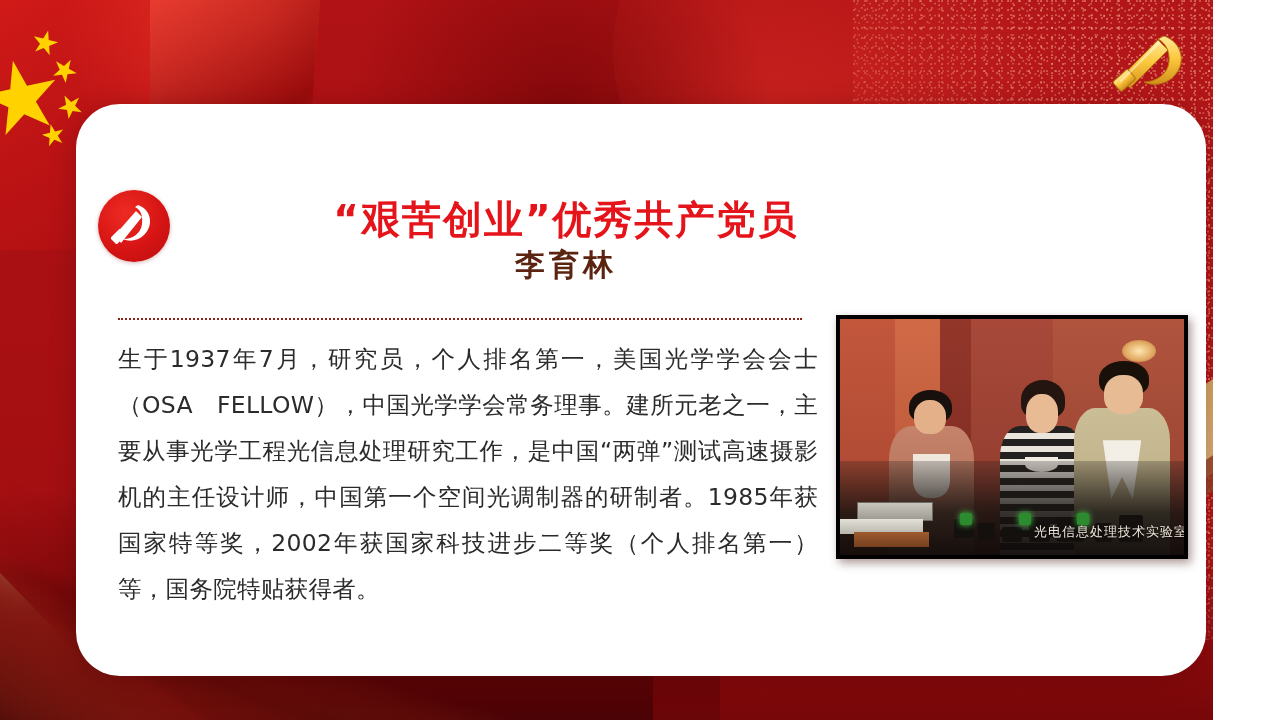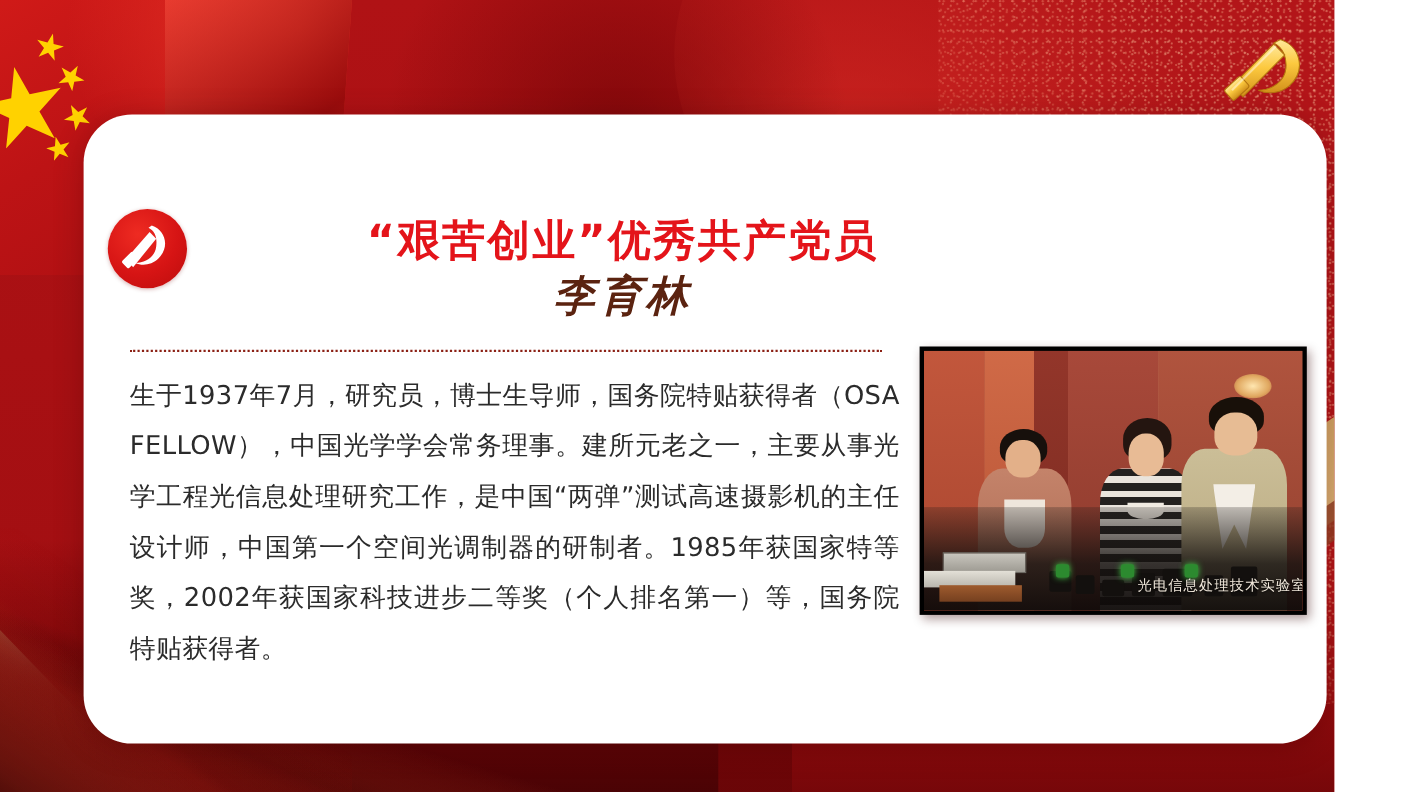--- a/index.html
+++ b/index.html
@@ -159,26 +159,25 @@
   .title-main{
     font-family:"DejaVu Sans","Liberation Sans",sans-serif;
     font-size:39px; font-weight:bold;
     color:#E4141A;
     letter-spacing:2px;
     line-height:1.15;
     white-space:nowrap;
   }
   .title-name{
     font-family:"DejaVu Sans","Liberation Sans",sans-serif;
-    font-size:38px; font-weight:bold;
+    font-size:30px; font-weight:bold;
     color:#5B2310;
     letter-spacing:4px;
     line-height:1.2;
     margin-top:4px;
-    font-style:italic;
   }
 
   .divider{
     position:absolute; left:42px; top:214px;
     width:684px; height:0;
     border-top:2px dotted #8B2014;
   }
 
   
   .body-text{
@@ -337,21 +336,21 @@
       </div>
 
       <div class="title-wrap">
         <div class="title-main">“艰苦创业”优秀共产党员</div>
         <div class="title-name">李育林</div>
       </div>
 
       <div class="divider"></div>
     </div>
 
-    <div class="body-text">生于1937年7月，研究员，博士生导师，国务院特贴获得者（OSA　FELLOW），中国光学学会常务理事。建所元老之一，主要从事光学工程光信息处理研究工作，是中国“两弹”测试高速摄影机的主任设计师，中国第一个空间光调制器的研制者。1985年获国家特等奖，2002年获国家科技进步二等奖（个人排名第一）等，国务院特贴获得者。</div>
+    <div class="body-text">生于1937年7月，研究员，个人排名第一，美国光学学会会士（OSA　FELLOW），中国光学学会常务理事。建所元老之一，主要从事光学工程光信息处理研究工作，是中国“两弹”测试高速摄影机的主任设计师，中国第一个空间光调制器的研制者。1985年获国家特等奖，2002年获国家科技进步二等奖（个人排名第一）等，国务院特贴获得者。</div>
 
     <div class="photo-frame">
       <div class="photo">
         <div class="pn a"></div>
         <div class="pn b"></div>
         <div class="pn c"></div>
         <div class="pn d"></div>
         <div class="pn e"></div>
         <div class="lamp"></div>
 

